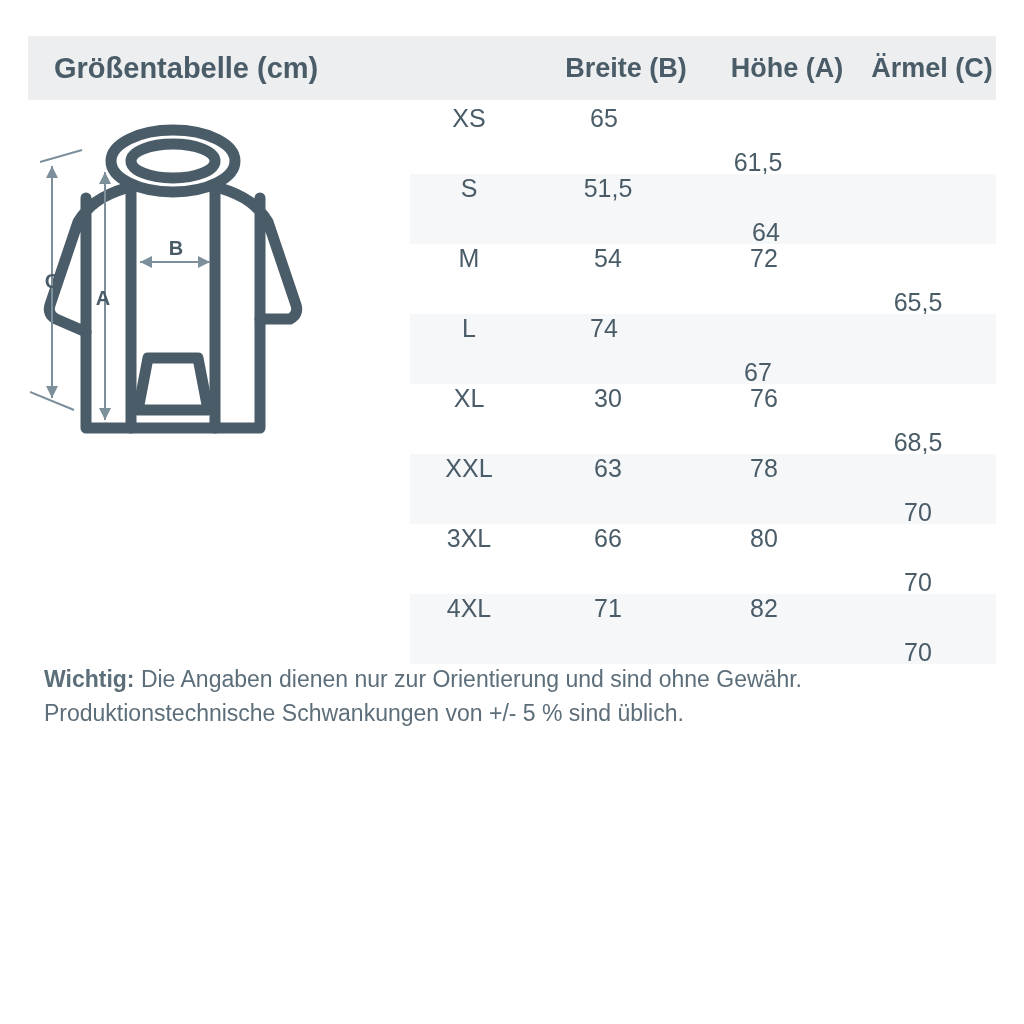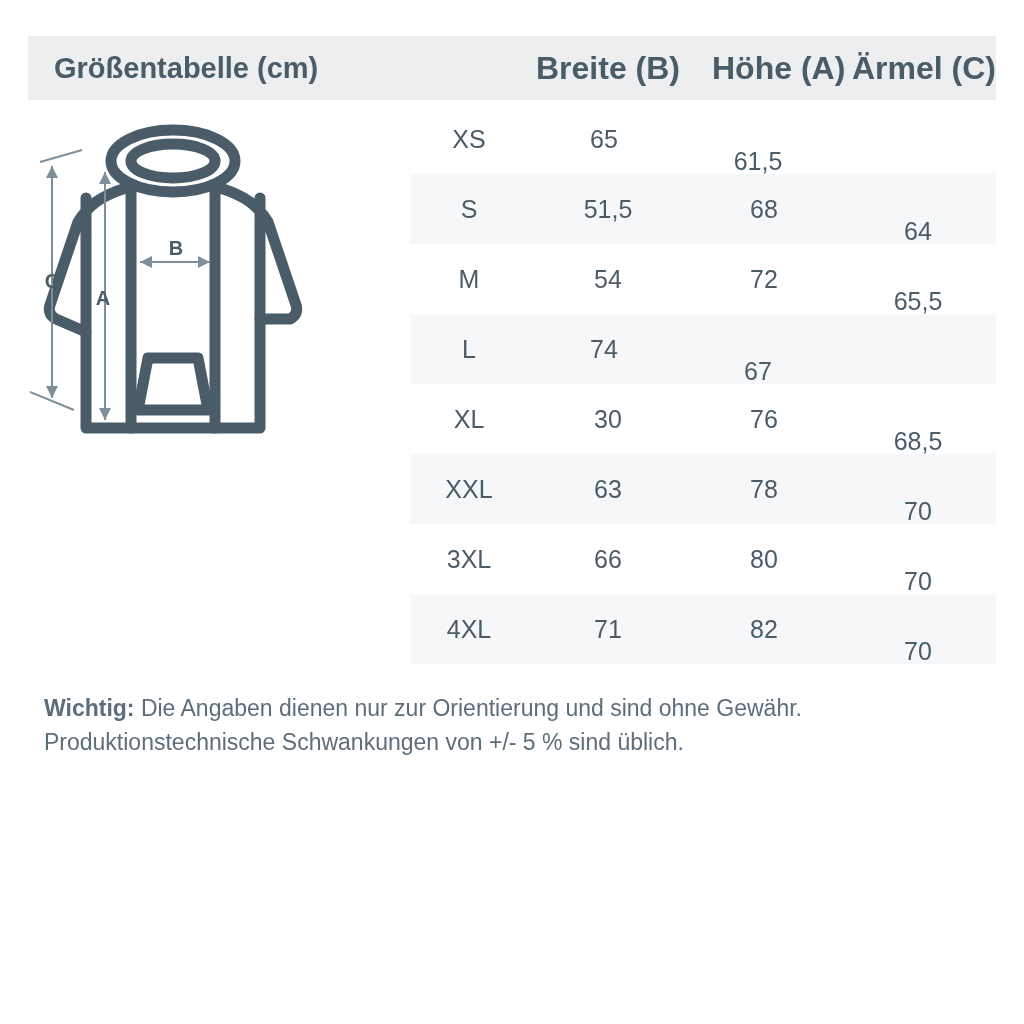--- a/index.html
+++ b/index.html
@@ -36,41 +36,42 @@
     transform: translateY(-50%);
     font-size: 29px;
     font-weight: bold;
     color: #4a5c68;
     white-space: nowrap;
   }
   .header-col {
     position: absolute;
     top: 50%;
     transform: translateY(-50%);
-    font-size: 32px;
+    font-size: 27px;
     font-weight: bold;
     color: #4a5c68;
+    text-align: center;
     white-space: nowrap;
   }
   .hc-b { left: 508px; width: 180px; }
   .hc-h { left: 684px; width: 150px; }
   .hc-s { left: 824px; width: 160px; }
 
   
   .rows {
     position: absolute;
     left: 410px;
     top: 104px;
     width: 586px;
   }
   .row {
     position: relative;
     height: 70px;
     display: flex;
-    align-items: center;
+    align-items: flex-start;
   }
   .row.alt { background: #f6f7f8; }
   .cell {
     font-size: 25px;
     color: #4a5c68;
     text-align: center;
     white-space: nowrap;
   }
   .c-size  { width: 118px; }
   .c-width { width: 160px; }
@@ -79,21 +80,20 @@
 
   
   .note {
     position: absolute;
     left: 44px;
     top: 662px;
     width: 950px;
     font-size: 23px;
     line-height: 34px;
     color: #5c6e7a;
-    margin-top: 29px;
   }
 
   
   .illus {
     position: absolute;
     left: 30px;
     top: 110px;
     width: 380px;
     height: 350px;
   }
@@ -112,21 +112,20 @@
 
   <div class="rows">
     <div class="row">
       <div class="cell c-size">XS</div>
       <div class="cell c-height">65</div>
       <div class="cell c-sleeve">61,5</div>
     </div>
     <div class="row alt">
       <div class="cell c-size">S</div>
       <div class="cell c-width">51,5</div>
-      <div class="cell c-height">68</div>
       <div class="cell c-sleeve">64</div>
     </div>
     <div class="row">
       <div class="cell c-size">M</div>
       <div class="cell c-width">54</div>
       <div class="cell c-height">72</div>
       <div class="cell c-sleeve">65,5</div>
     </div>
     <div class="row alt">
       <div class="cell c-size">L</div>

